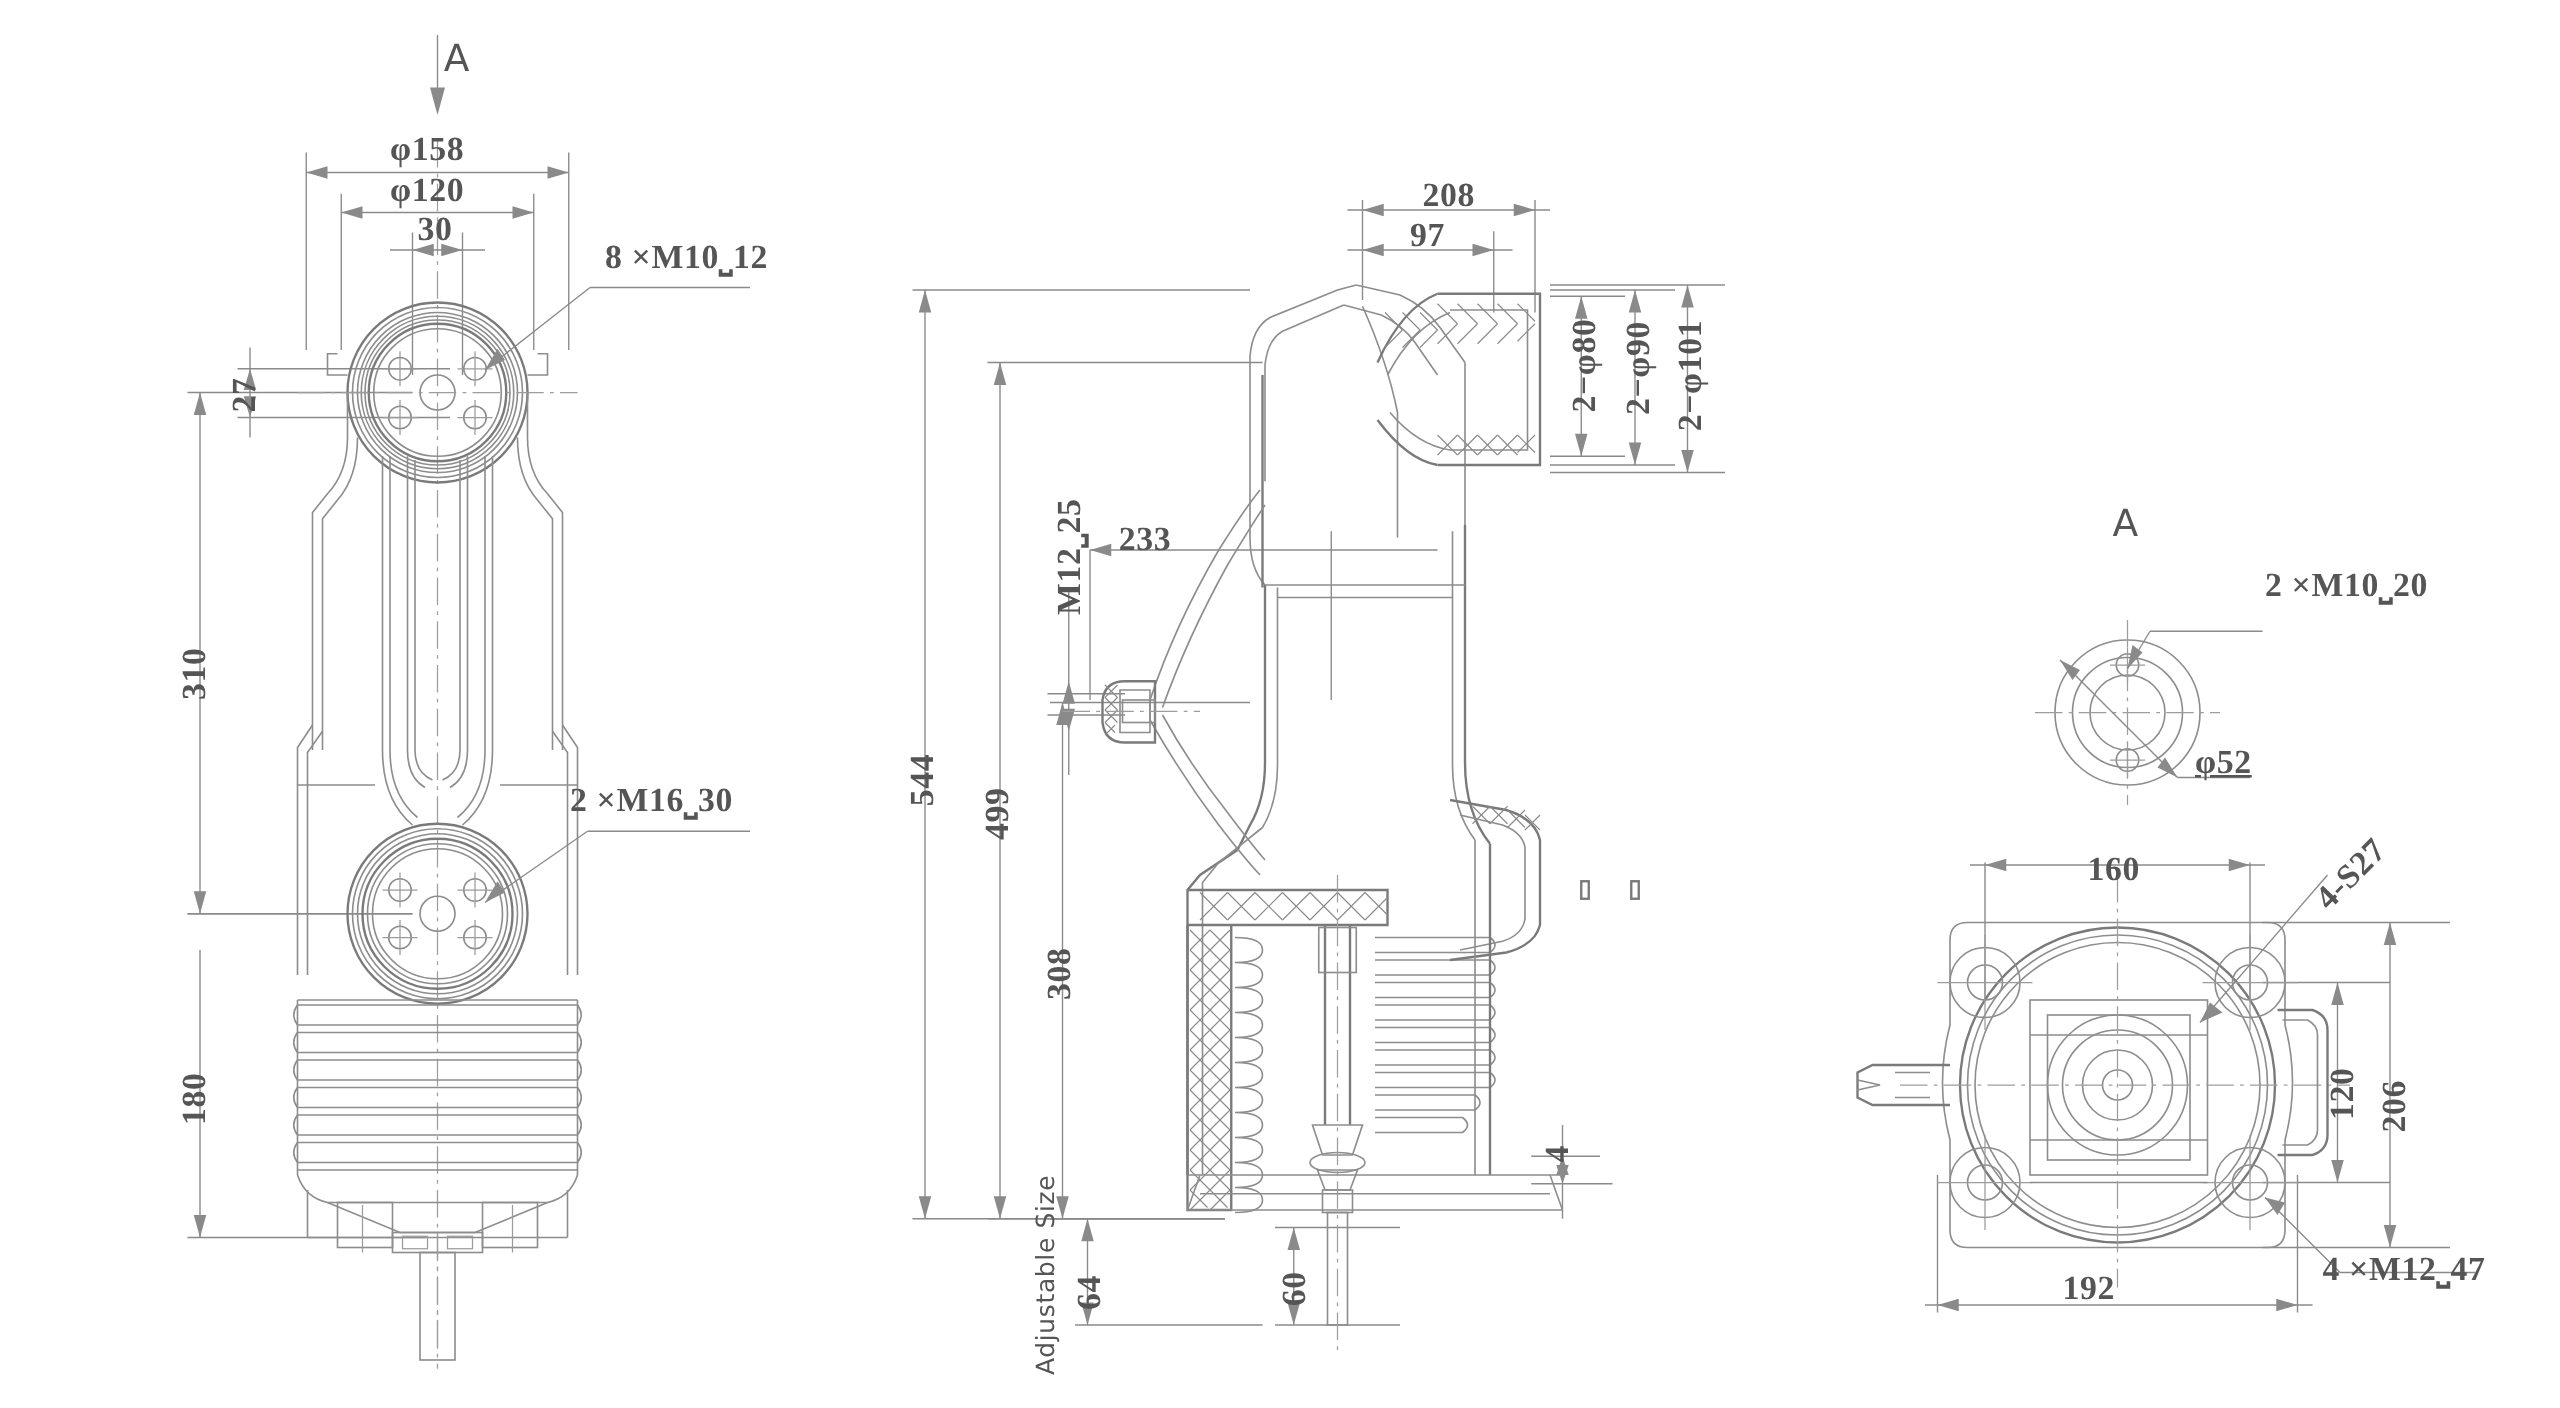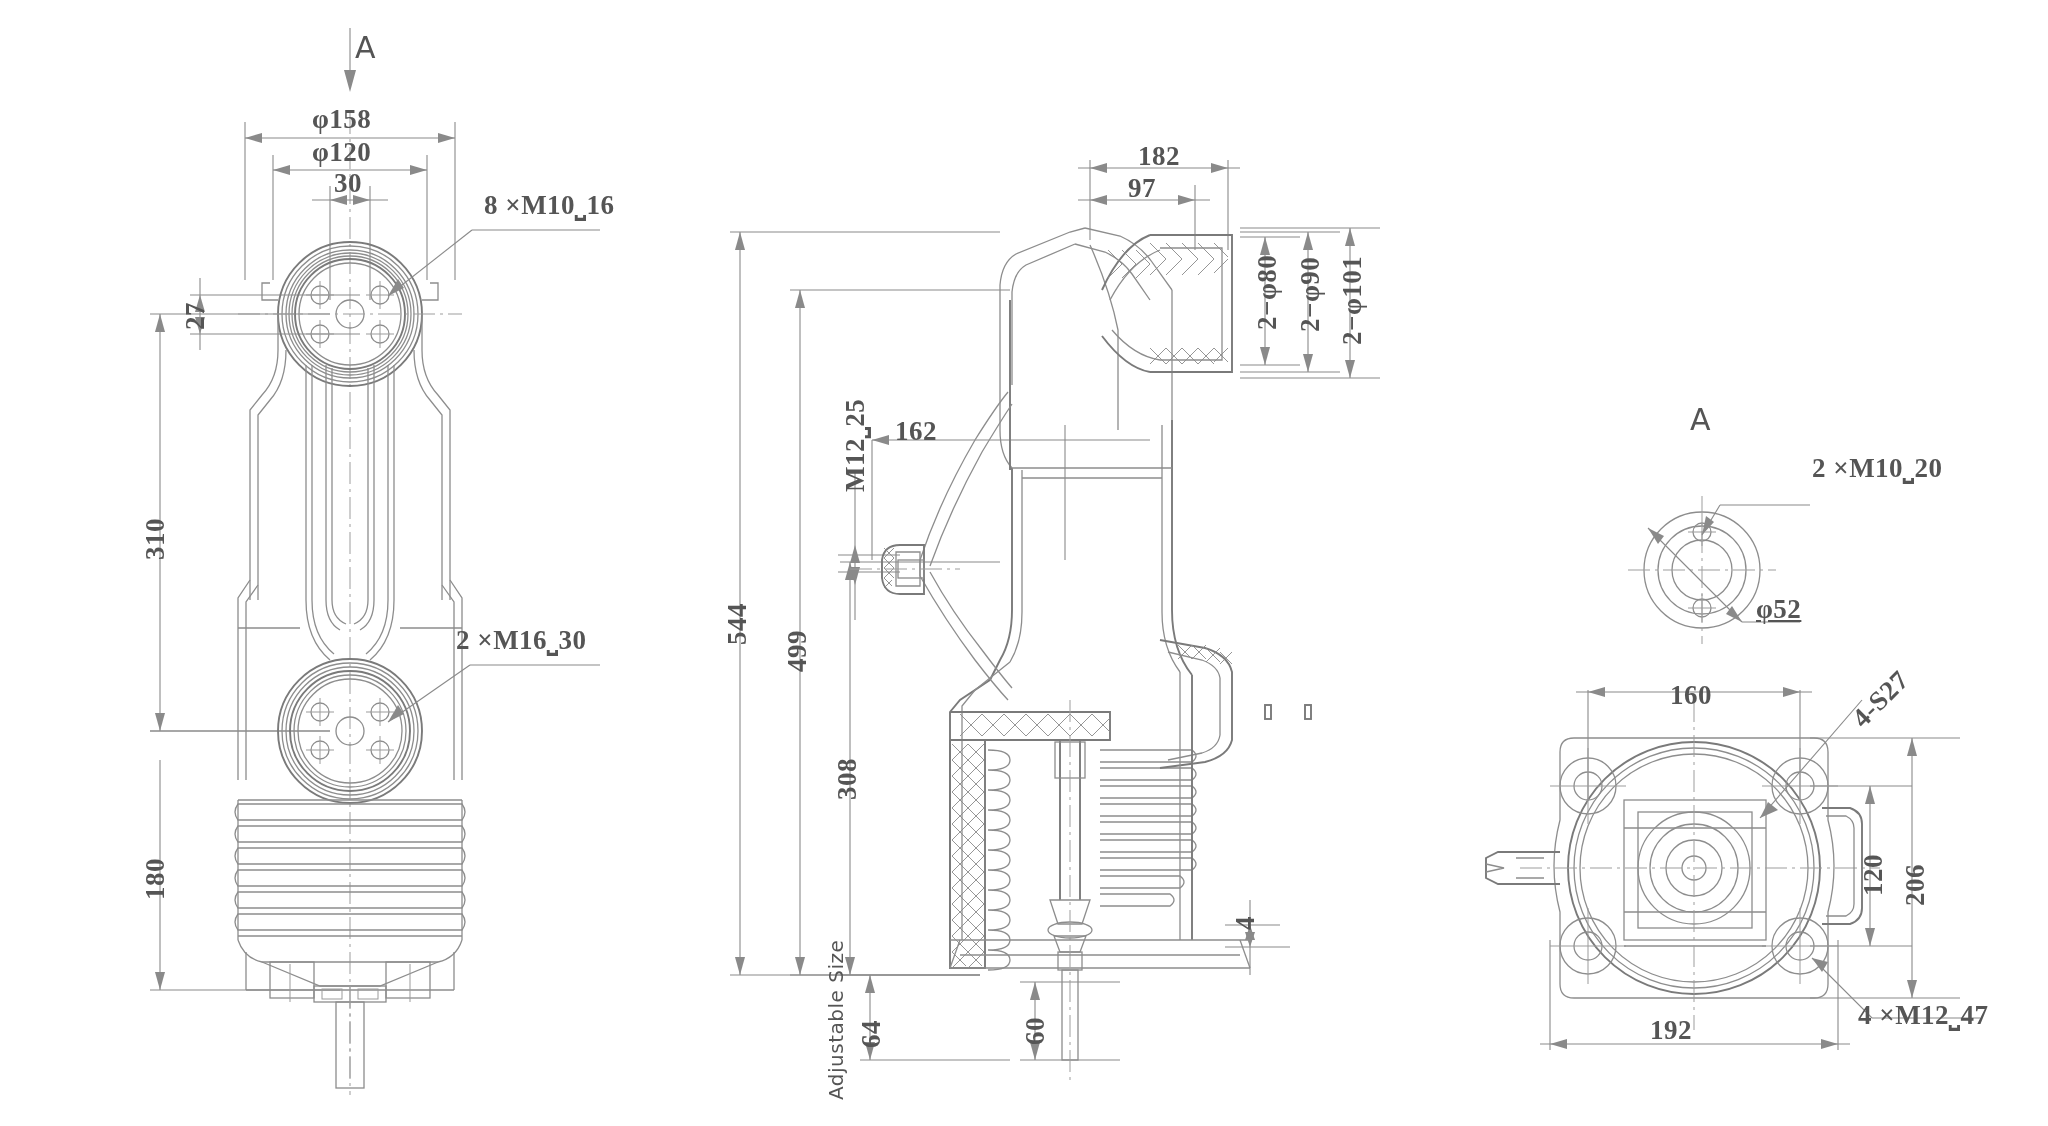--- a/index.html
+++ b/index.html
@@ -480,26 +480,26 @@
 
 </svg>
 
 <div class="lbl bigA" style="left:355px;top:30px;">A</div>
 <div class="lbl m" style="left:312px;top:104px;">φ158</div>
 <div class="lbl m" style="left:312px;top:137px;">φ120</div>
 <div class="lbl m" style="left:334px;top:168px;">30</div>
 <div class="lbl m rot90" style="left:180px;top:330px;">27</div>
 <div class="lbl m rot90" style="left:140px;top:560px;">310</div>
 <div class="lbl m rot90" style="left:140px;top:900px;">180</div>
-<div class="lbl m" style="left:484px;top:190px;">8 ×M10⎵16</div>
+<div class="lbl m" style="left:484px;top:190px;">8 ×M10⎵12</div>
 <div class="lbl m" style="left:456px;top:625px;">2 ×M16⎵30</div>
 
-<div class="lbl m" style="left:1138px;top:141px;">182</div>
+<div class="lbl m" style="left:1138px;top:141px;">208</div>
 <div class="lbl m" style="left:1128px;top:173px;">97</div>
-<div class="lbl m" style="left:895px;top:416px;">162</div>
+<div class="lbl m" style="left:895px;top:416px;">233</div>
 <div class="lbl m rot90" style="left:1252px;top:330px;">2−φ80</div>
 <div class="lbl m rot90" style="left:1295px;top:332px;">2−φ90</div>
 <div class="lbl m rot90" style="left:1337px;top:345px;">2−φ101</div>
 <div class="lbl m rot90" style="left:722px;top:645px;">544</div>
 <div class="lbl m rot90" style="left:782px;top:672px;">499</div>
 <div class="lbl m rot90" style="left:832px;top:800px;">308</div>
 <div class="lbl m rot90" style="left:856px;top:1048px;">64</div>
 <div class="lbl m rot90" style="left:1020px;top:1045px;">60</div>
 <div class="lbl m rot90" style="left:1230px;top:930px;">4</div>
 <div class="lbl m rot90" style="left:840px;top:492px;">M12⎵25</div>

